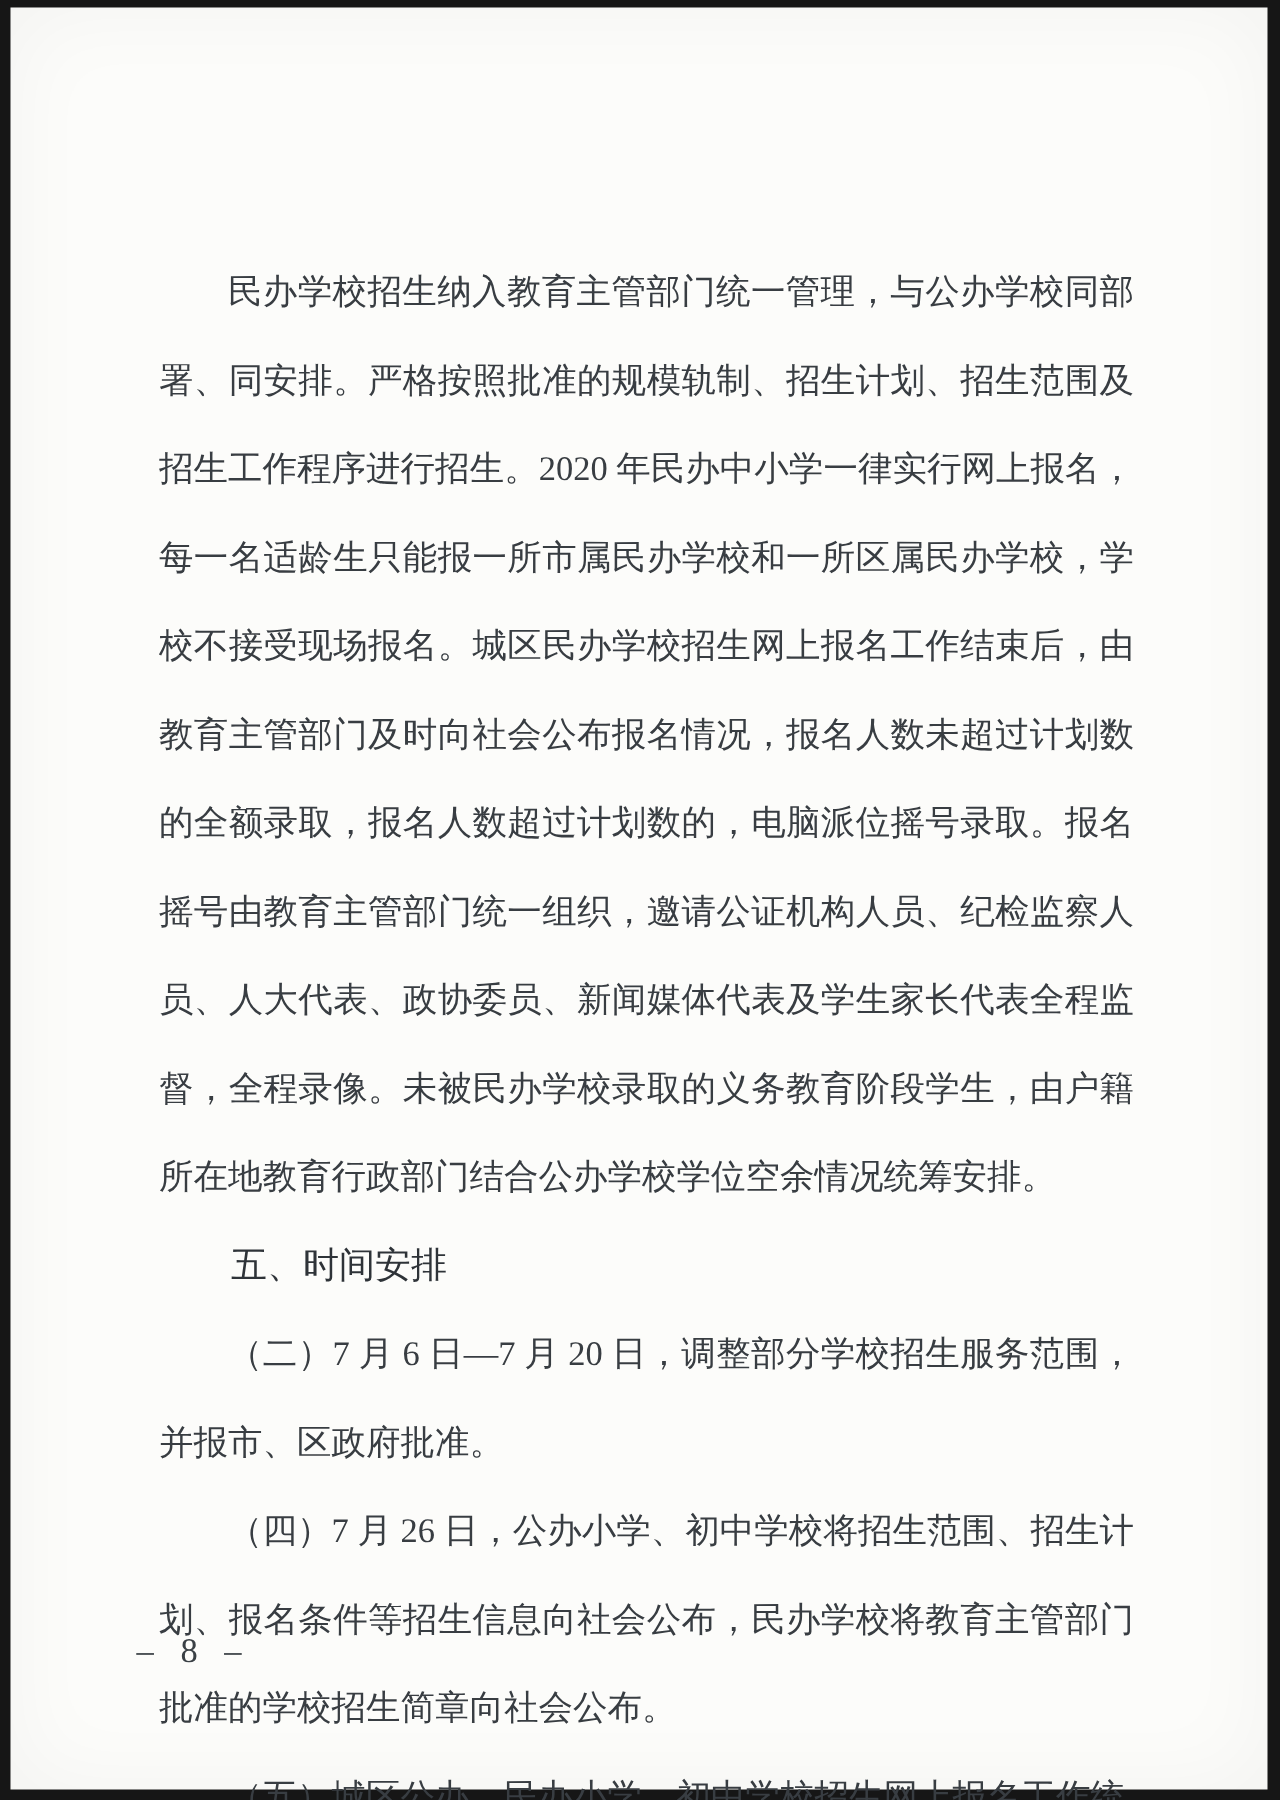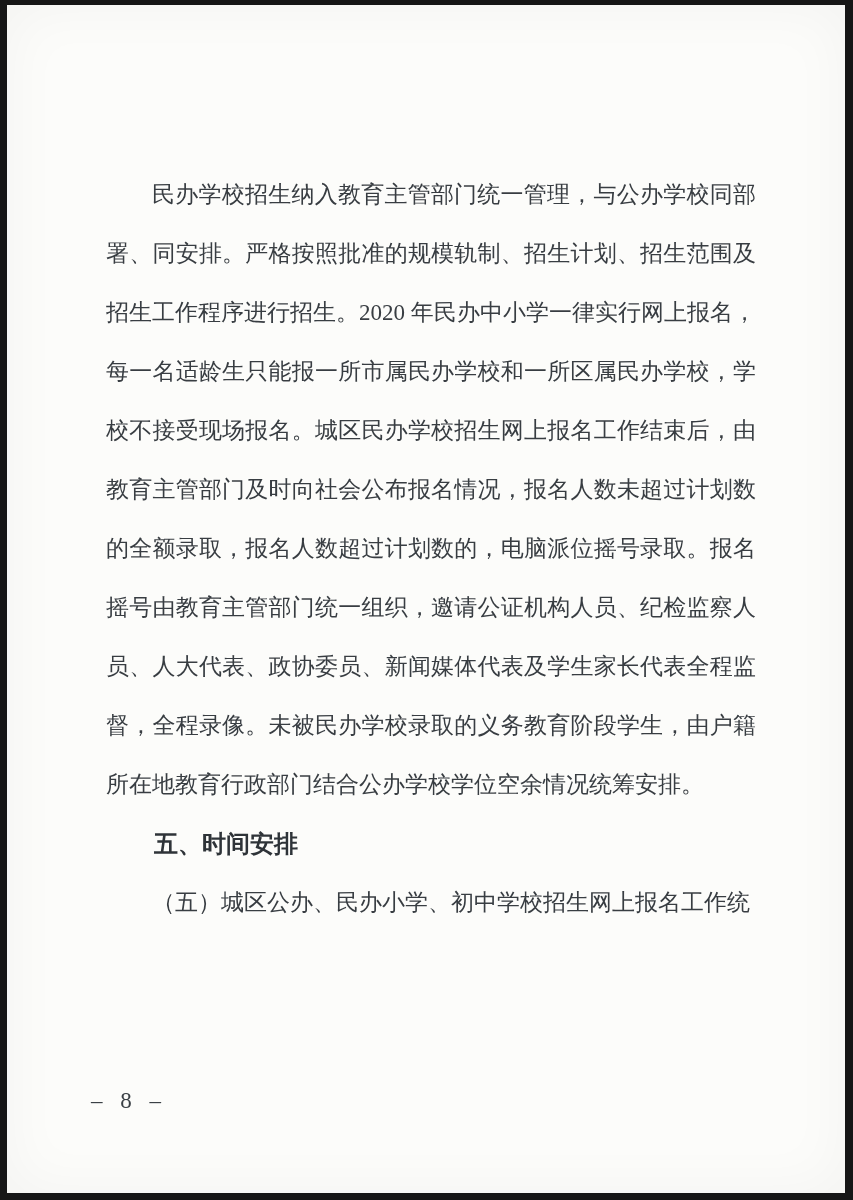--- a/index.html
+++ b/index.html
@@ -35,21 +35,21 @@
     text-align: justify;
   }
   .doc-para {
     margin: 0;
     text-indent: 2em;
   }
   .doc-heading {
     margin: 0;
     text-indent: 2em;
     font-family: "Liberation Sans", "DejaVu Sans", sans-serif;
-    font-weight: 700;
+    font-weight: 400;
     font-size: 24px;
     color: #2e3338;
   }
   .page-number {
     position: absolute;
     left: 84px;
     top: 1083px;
     font-family: "Liberation Serif", "DejaVu Serif", serif;
     font-size: 23px;
     color: #3a4045;
@@ -58,17 +58,19 @@
   }
 </style>
 </head>
 <body>
 
 <div class="scan">
   <div class="sheet">
     <div class="doc-body">
         <p class="doc-para">民办学校招生纳入教育主管部门统一管理，与公办学校同部署、同安排。严格按照批准的规模轨制、招生计划、招生范围及招生工作程序进行招生。2020 年民办中小学一律实行网上报名，每一名适龄生只能报一所市属民办学校和一所区属民办学校，学校不接受现场报名。城区民办学校招生网上报名工作结束后，由教育主管部门及时向社会公布报名情况，报名人数未超过计划数的全额录取，报名人数超过计划数的，电脑派位摇号录取。报名摇号由教育主管部门统一组织，邀请公证机构人员、纪检监察人员、人大代表、政协委员、新闻媒体代表及学生家长代表全程监督，全程录像。未被民办学校录取的义务教育阶段学生，由户籍所在地教育行政部门结合公办学校学位空余情况统筹安排。</p>
         <p class="doc-heading">五、时间安排</p>
+        <p class="doc-para">（二）7 月 6 日—7 月 20 日，调整部分学校招生服务范围，并报市、区政府批准。</p>
+        <p class="doc-para">（四）7 月 26 日，公办小学、初中学校将招生范围、招生计划、报名条件等招生信息向社会公布，民办学校将教育主管部门批准的学校招生简章向社会公布。</p>
         <p class="doc-para">（五）城区公办、民办小学、初中学校招生网上报名工作统</p>
       </div>
     <div class="page-number">– 8 –</div>
   </div>
 </div>
 
 </body></html>

